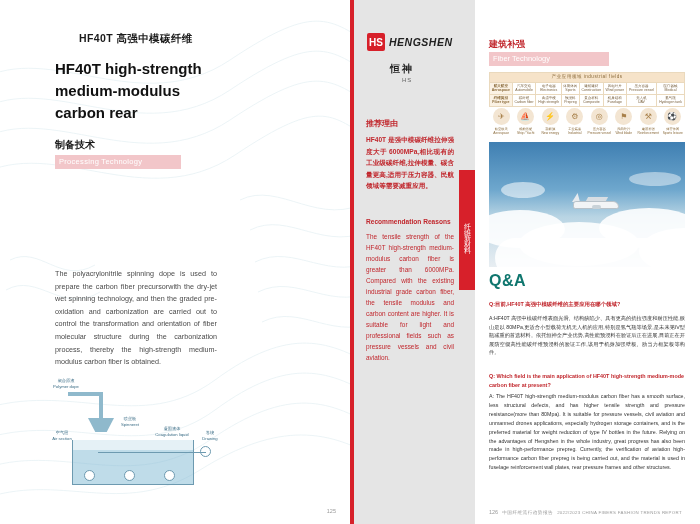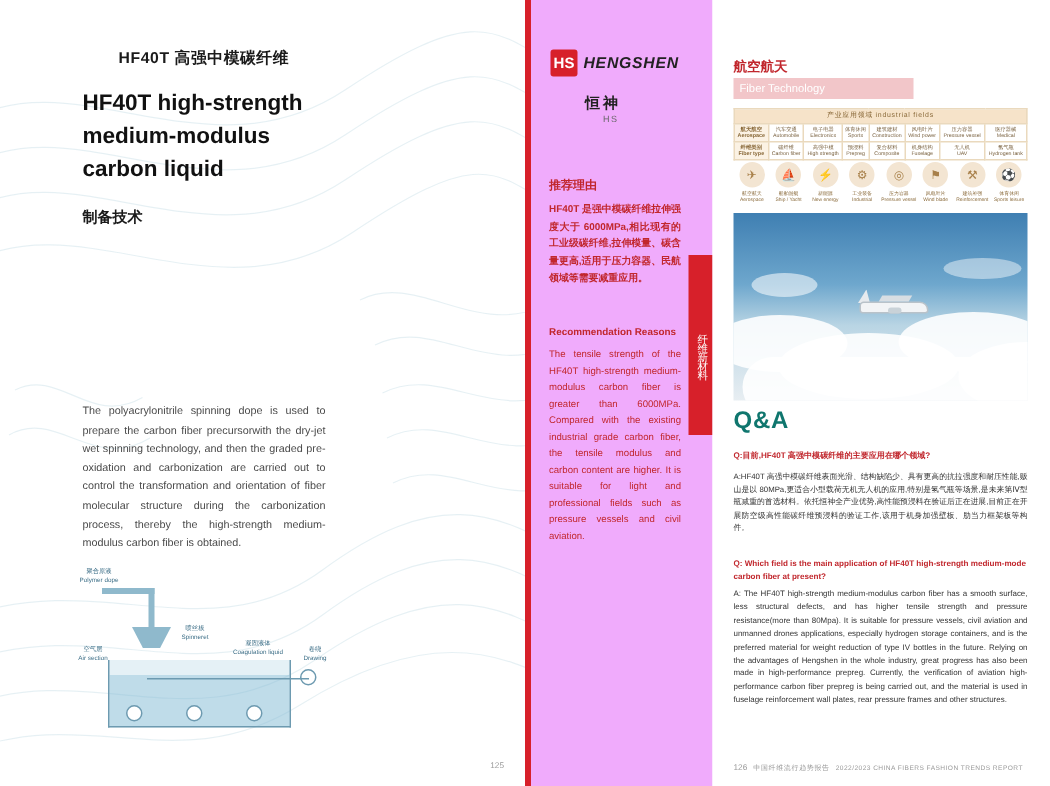--- a/index.html
+++ b/index.html
@@ -160,21 +160,21 @@
     position: absolute;
     right: 14px; bottom: 10px;
     font-size: 5.5px;
     color: #9a9a9a;
   }
   
   .spine {
     position: relative;
     width: 125px;
     height: 524px;
-    background: #f0abfc;
+    background: #e5e5e5;
   }
   .red-strip {
     position: absolute;
     left: 0; top: 0;
     width: 4px; height: 524px;
     background: #d7202a;
   }
   .logo-wrap {
     position: absolute;
     left: 17px; top: 33px;
@@ -486,23 +486,26 @@
         <path d="M255 262 C 295 242, 330 285, 378 258"></path>
         <path d="M258 292 C 298 272, 332 315, 380 288"></path>
         <path d="M262 322 C 302 302, 335 345, 382 318"></path>
         <path d="M10 260 C 40 245, 60 285, 95 265"></path>
         <path d="M6 290 C 38 272, 62 315, 100 292"></path>
       </g>
     </svg>
 
     <div class="left-inner">
       <div class="title-cn">HF40T 高强中模碳纤维</div>
-      <div class="title-en">HF40T high-strength medium-modulus carbon liquid</div>
+      <div class="title-en">HF40T high-strength medium-modulus carbon rear</div>
 
       <div class="sec-cn">制备技术</div>
+      <div class="sec-en-bar">
+        <span>Processing Technology</span>
+      </div>
 
       <div class="body-en">The polyacrylonitrile spinning dope is used to prepare the carbon fiber precursorwith the dry-jet wet spinning technology, and then the graded pre-oxidation and carbonization are carried out to control the transformation and orientation of fiber molecular structure during the carbonization process, thereby the high-strength medium-modulus carbon fiber is obtained.</div>
 
       <div class="diagram">
         <div class="d-label" style="left:-2px; top:0px; white-space:pre-line;">聚合原液
 Polymer dope</div>
         <div class="pipe-h"></div>
         <div class="pipe-v"></div>
         <div class="spinneret"></div>
         <div class="d-label" style="left:62px; top:38px; white-space:pre-line;">喷丝板
@@ -541,21 +544,21 @@
     <div class="rec-cn">HF40T 是强中模碳纤维拉伸强度大于 6000MPa,相比现有的工业级碳纤维,拉伸模量、碳含量更高,适用于压力容器、民航领域等需要减重应用。</div>
     <div class="rec-en-title">Recommendation Reasons</div>
     <div class="rec-en">The tensile strength of the HF40T high-strength medium-modulus carbon fiber is greater than 6000MPa. Compared with the existing industrial grade carbon fiber, the tensile modulus and carbon content are higher. It is suitable for light and professional fields such as pressure vessels and civil aviation.</div>
 
     <div class="red-tab">
       <div class="red-tab-inner">纤 维 新 材 料</div>
     </div>
   </div>
 
   <div class="page-right">
-    <div class="r-sec-cn">航空航天</div>
+    <div class="r-sec-cn">建筑补强</div>
     <div class="r-sec-bar">
       <span>Fiber Technology</span>
     </div>
 
     <table class="app-table">
       <tbody>
           <tr>
         <td class="thead-title" colspan="8">产业应用领域 industrial fields</td>
       </tr>
       <tr>

